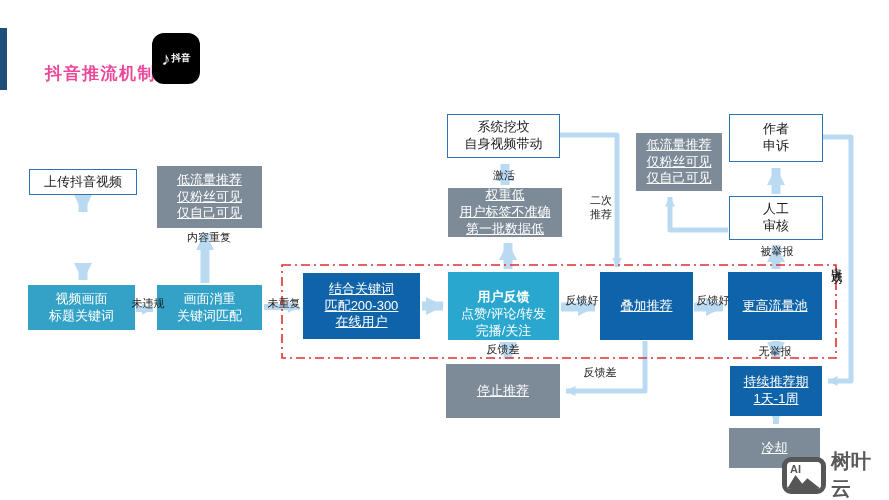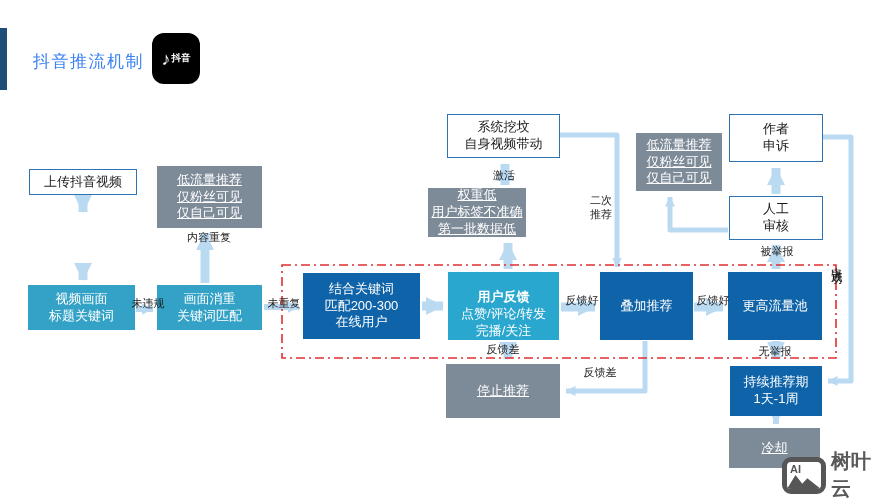--- a/index.html
+++ b/index.html
@@ -1,38 +1,38 @@
 <!DOCTYPE html>
 <html><head>
 <meta charset="utf-8">
 <style>
   html,body{margin:0;padding:0;background:#fff;}
   .canvas{position:relative;width:889px;height:500px;background:#ffffff;overflow:hidden;
           font-family:"Liberation Sans","DejaVu Sans",sans-serif;}
 
   .accent-bar{position:absolute;left:0;top:28px;width:7px;height:62px;background:#1f4e79;}
-  .title{position:absolute;left:30px;top:47px;margin:3px;font-size:17px;font-weight:normal;
-         color:#3b82f6;letter-spacing:1.5px;}
+  .title{position:absolute;left:30px;top:47px;margin:15px;font-size:17px;font-weight:bold;
+         color:#ec4899;letter-spacing:1.5px;}
   .logo{position:absolute;left:152px;top:33px;width:48px;height:51px;background:#000;
         border-radius:12px;display:flex;align-items:center;justify-content:center;gap:1px;}
   .logo .note{color:#fff;font-size:18px;font-weight:bold;line-height:1;}
   .logo .app{color:#fff;font-size:9.5px;font-weight:bold;}
 
   .wires{position:absolute;left:0;top:0;width:889px;height:500px;}
   .w9{stroke-width:9;marker-end:url(#ah);}
   .w6{stroke-width:6;marker-end:url(#ah);}
   .w5{stroke-width:5;marker-end:url(#ah);stroke-linejoin:round;}
 
   .node{position:absolute;display:flex;align-items:center;justify-content:center;
         text-align:center;white-space:pre-line;font-size:13px;line-height:1.3;
         box-sizing:border-box;}
   .white{background:#fff;border:1.6px solid #2c74b4;color:#1a1a1a;}
   .teal {background:#33a2c6;color:#fff;}
   .cyan {background:#2aa7cf;color:#fff;}
-  .blue {background:#0f63a8;color:#fff;}
+  .blue {background:#0f63a8;color:#fff;text-decoration:underline;}
   .gray {background:#7d8a97;color:#fff;text-decoration:underline;}
   .fb-title{font-weight:bold;display:block;}
 
   .lbl{position:absolute;font-size:11px;color:#1a1a1a;white-space:pre-line;
        text-align:center;line-height:1.25;}
   .vert{writing-mode:vertical-rl;letter-spacing:2px;}
 
   .watermark{position:absolute;left:782px;top:448px;display:flex;align-items:center;
              gap:5px;z-index:5;}
   .wm-icon{position:relative;width:45px;height:37px;border:5px solid #565656;
@@ -97,21 +97,21 @@
 匹配200-300
 在线用户</div>
 
   <div class="node cyan" style="left:448px;top:272px;width:111px;height:68px">
     <div>
       <span class="fb-title">用户反馈</span><span>点赞/评论/转发
 完播/关注</span>
     </div>
   </div>
 
-  <div class="node gray" style="left:428px;top:188px;width:98px;height:49px">权重低
+  <div class="node gray" style="left:448px;top:188px;width:114px;height:49px">权重低
 用户标签不准确
 第一批数据低</div>
   <div class="node white" style="left:447px;top:114px;width:113px;height:44px">系统挖坟
 自身视频带动</div>
 
   <div class="node blue" style="left:600px;top:272px;width:93px;height:68px">叠加推荐</div>
   <div class="node gray" style="left:636px;top:133px;width:86px;height:58px">低流量推荐
 仅粉丝可见
 仅自己可见</div>
 

